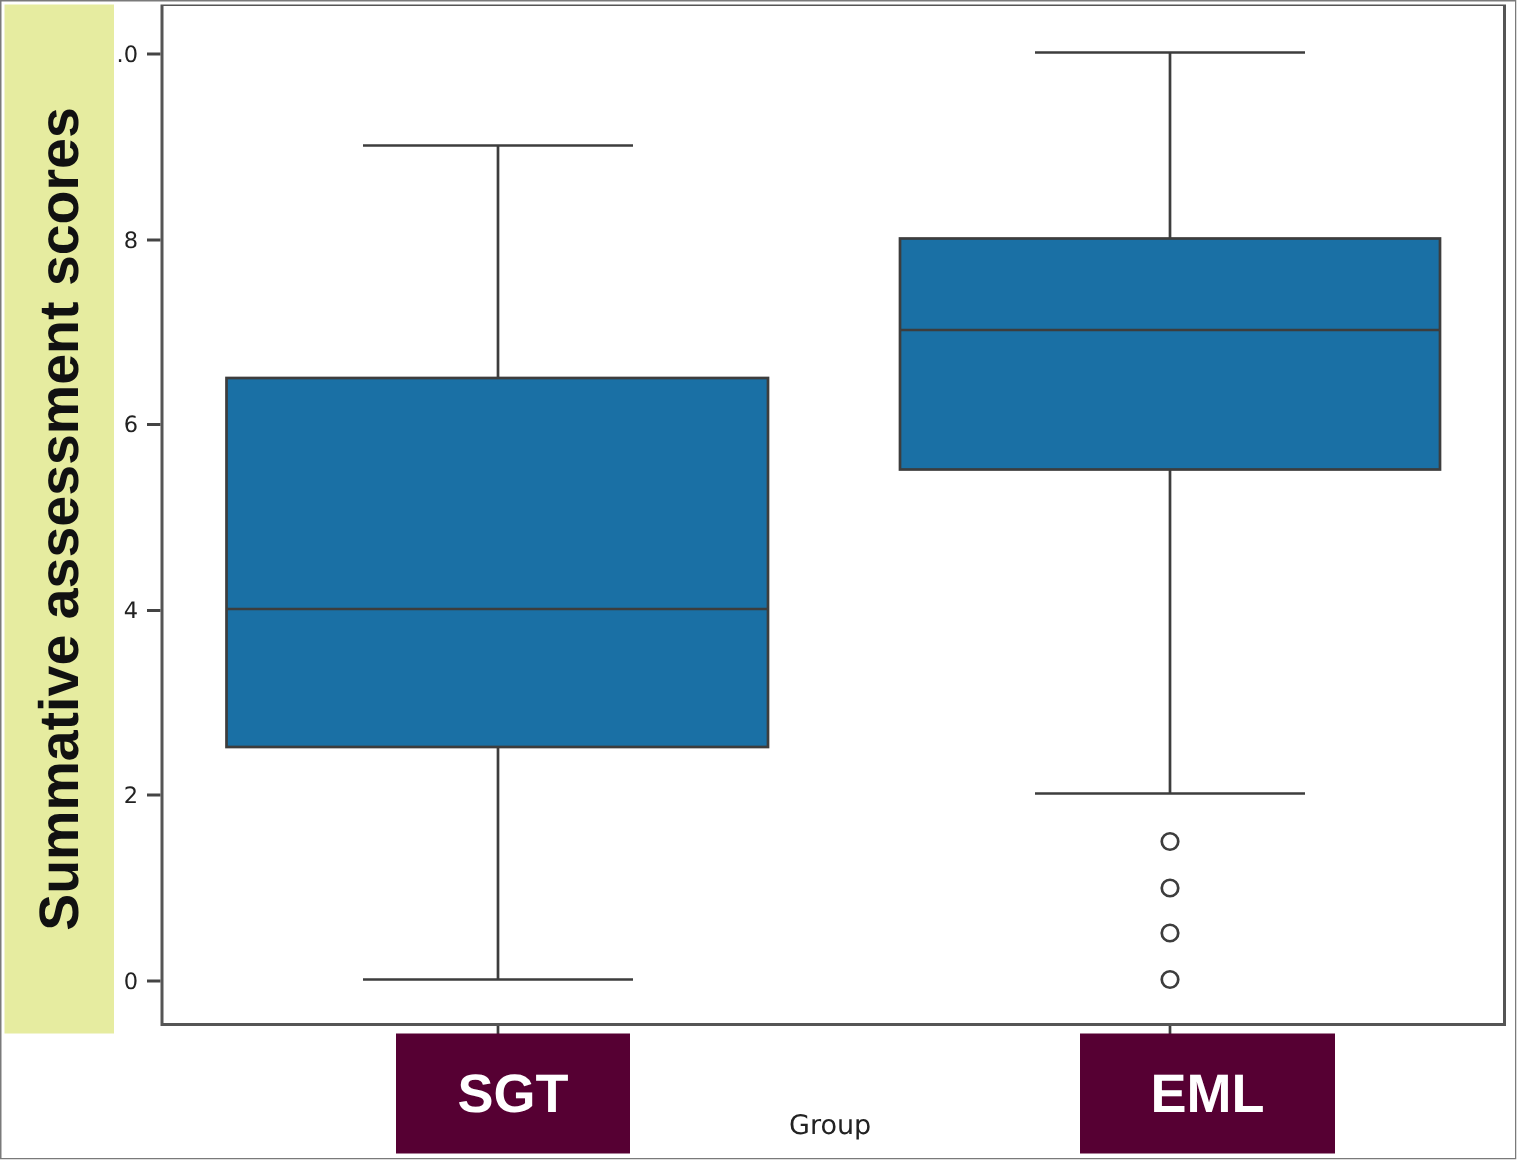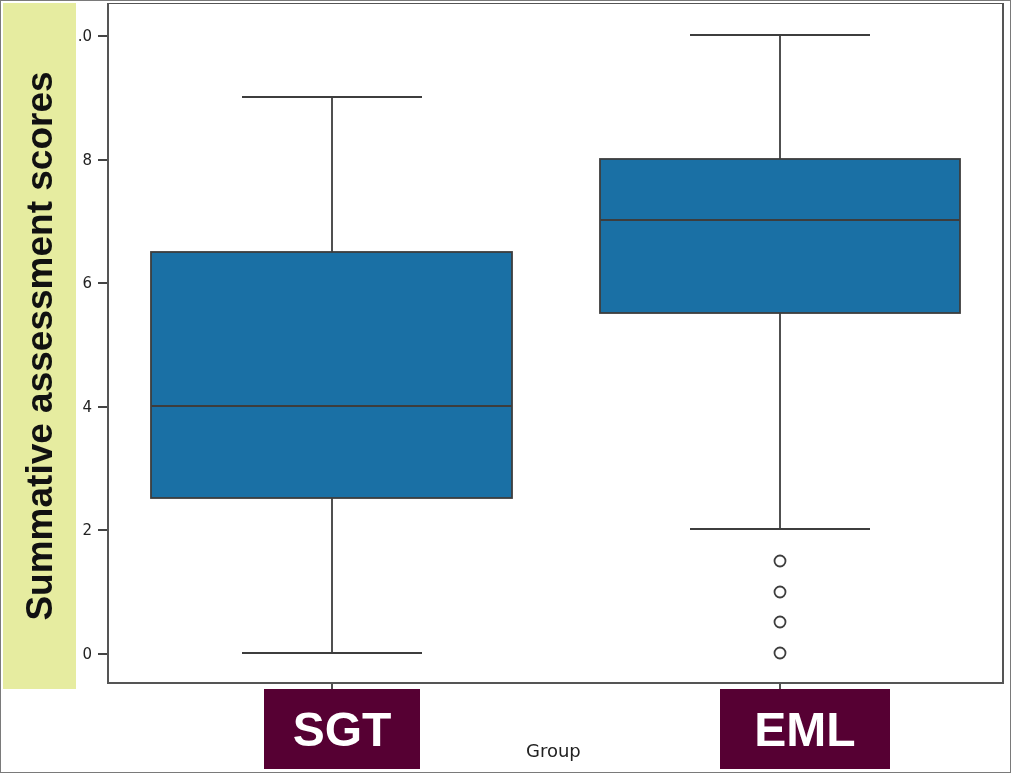--- a/index.html
+++ b/index.html
@@ -4,21 +4,21 @@
 <style>
   html,body{margin:0;padding:0;background:#fff;}
   body{width:1011px;height:773px;position:relative;overflow:hidden;font-family:"DejaVu Sans",sans-serif;}
   .frame{position:absolute;left:0;top:0;width:1009px;height:771px;border:1px solid #7a7a7a;}
   .ylabel-bg{position:absolute;left:3px;top:3px;width:73px;height:686px;background:#e6eca0;}
   .ylabel{position:absolute;left:40px;top:346px;transform:translate(-50%,-50%) rotate(-90deg);white-space:nowrap;
     font-family:"Liberation Sans",sans-serif;font-weight:bold;font-size:37px;color:#111;}
   .plot{position:absolute;left:107px;top:3px;width:897px;height:681px;border:2px solid #555;border-top:1px solid #555;border-right:2px solid #555;box-sizing:border-box;}
   .tick{position:absolute;left:98px;width:9px;height:1.5px;background:#444;}
   .ticklabel{position:absolute;width:30px;text-align:right;left:62px;font-size:15px;color:#222;transform:translateY(-50%);}
-  .grouplabel{position:absolute;background:#560033;color:#fff;font-family:"Liberation Sans",sans-serif;font-weight:bold;font-size:48px;
+  .grouplabel{position:absolute;background:#560033;color:#fff;font-family:"Liberation Sans",sans-serif;font-weight:bold;font-size:36px;
     display:flex;align-items:center;justify-content:center;}
   .xlabel{position:absolute;left:526px;top:740px;font-size:18px;color:#222;}
   svg{position:absolute;left:0;top:0;}
 </style>
 </head>
 <body>
 
 <div class="frame"></div>
 <div class="ylabel-bg"></div>
 <div class="ylabel">Summative assessment scores</div>

